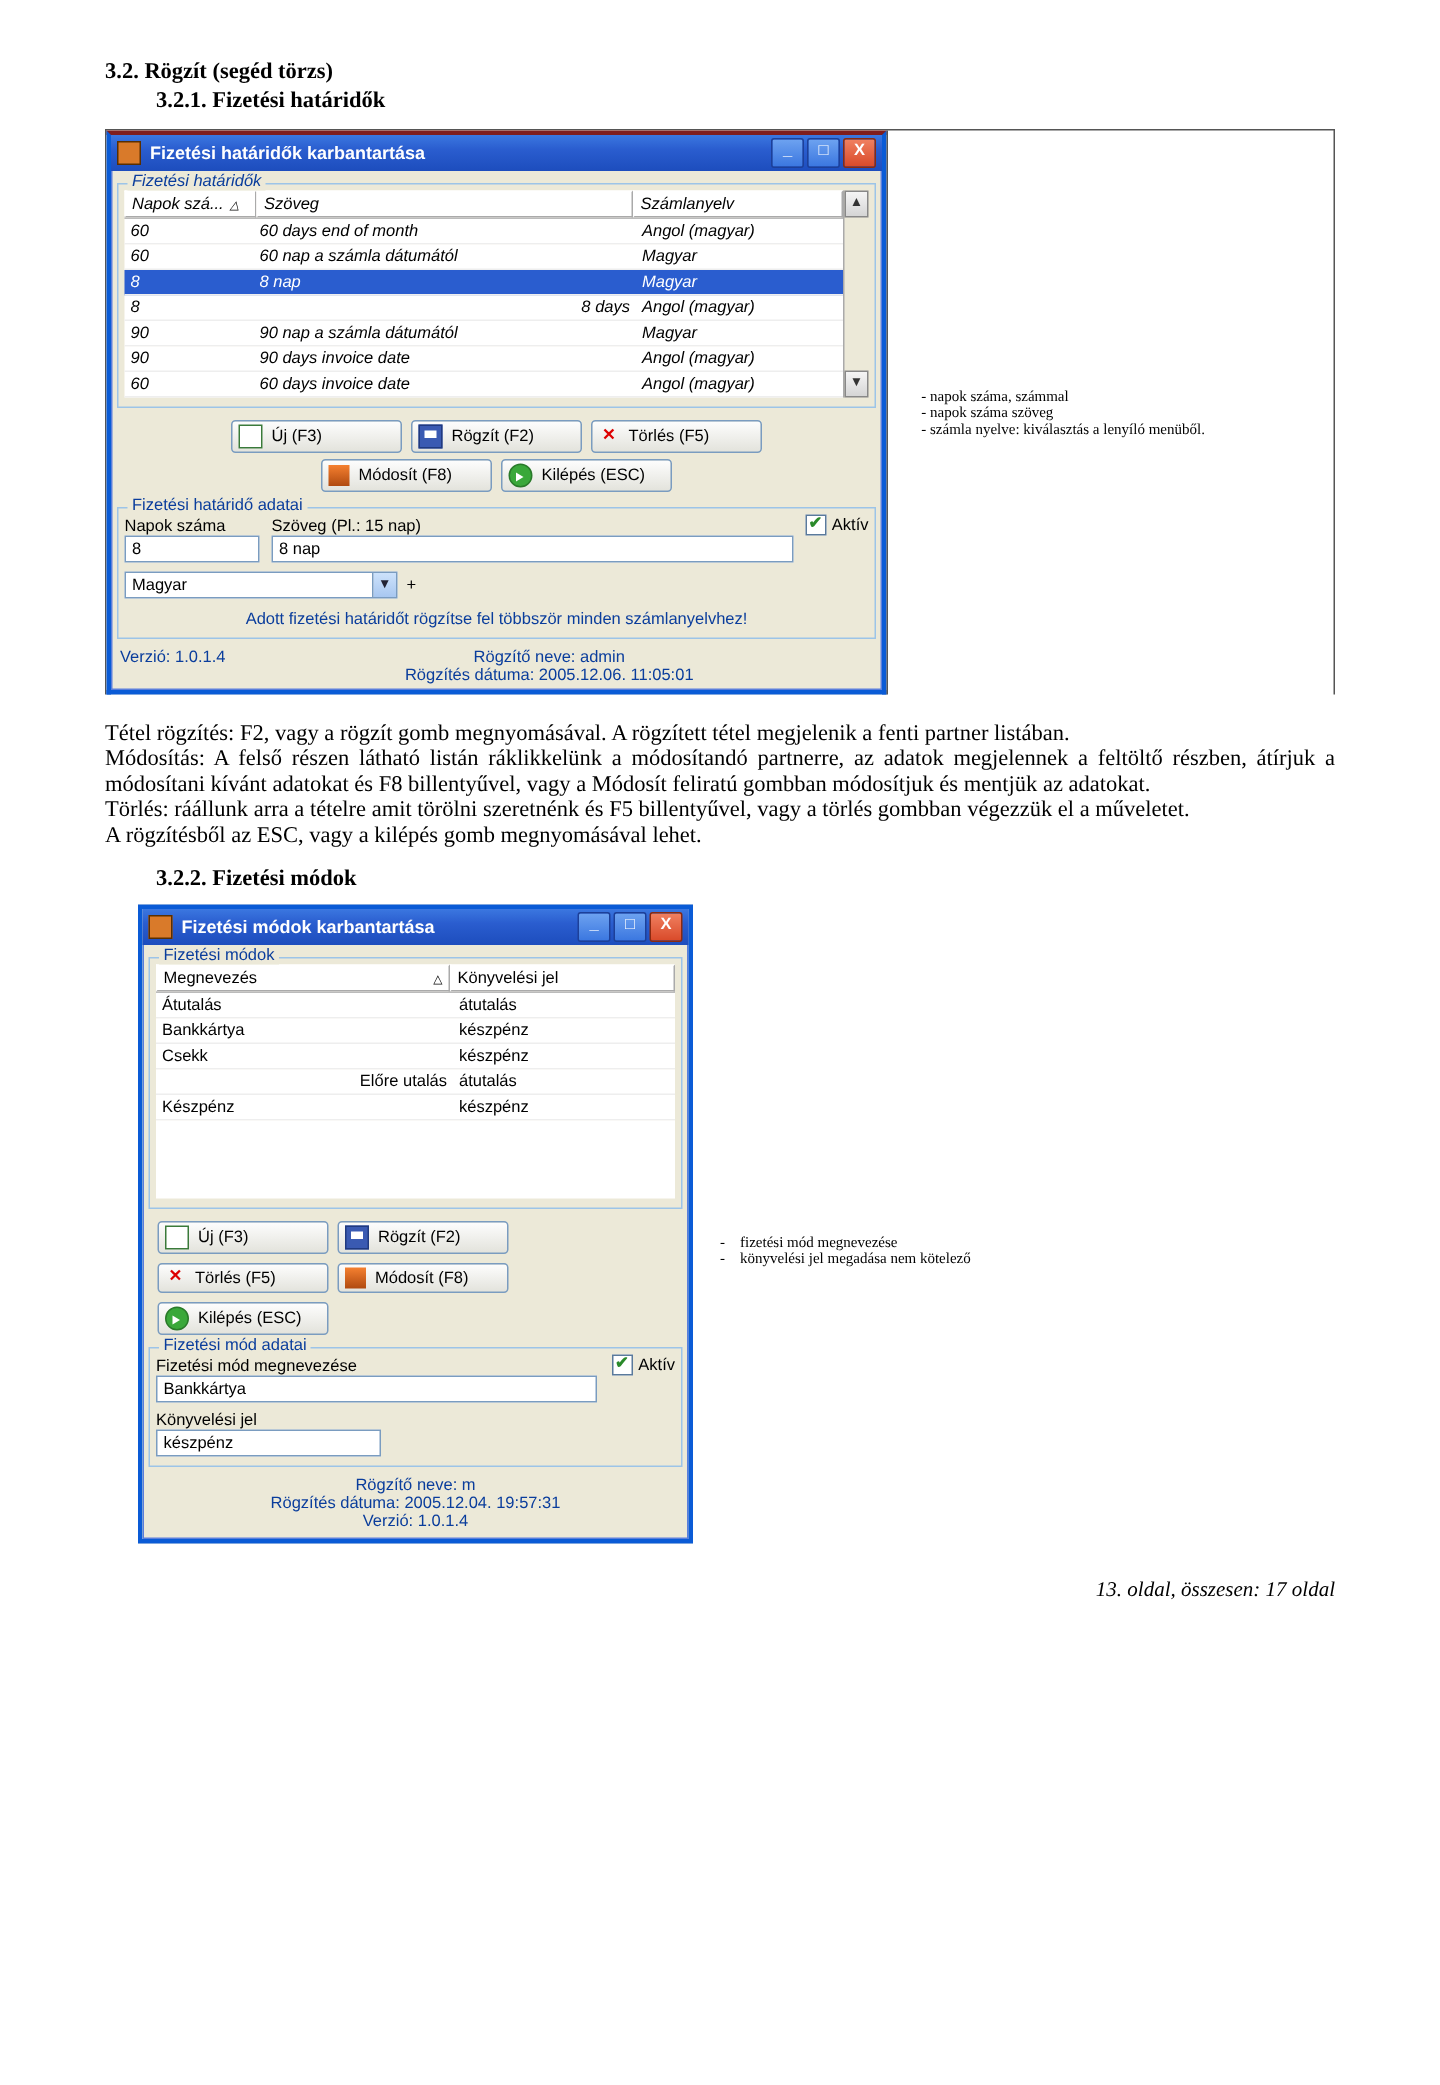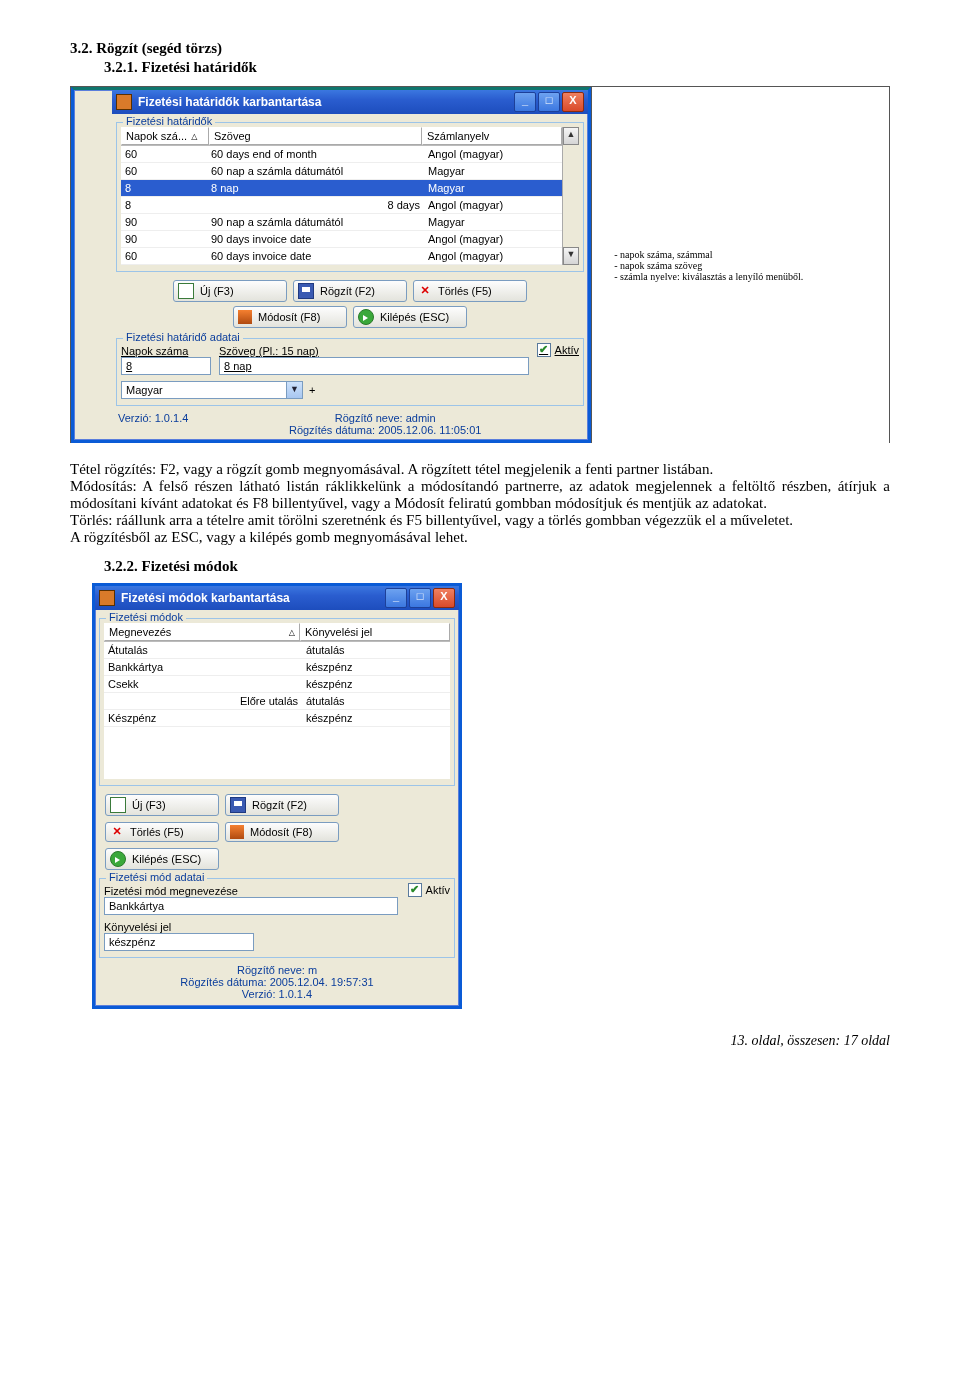--- a/index.html
+++ b/index.html
@@ -170,30 +170,30 @@
 </style>
 </head>
 <body>
 
 <div class="heading h1">3.2. Rögzít (segéd törzs)</div>
 <div class="heading h2">3.2.1. Fizetési határidők</div>
 
 <div class="doc-table-wrap" style="margin-top:10px;">
   <div class="doc-table-col" style="width:520px;">
 
-    <div class="xp-window" style="border-top:3px solid #0f766e;padding-left:38px;">
+    <div class="xp-window" style="border-top:3px solid #7f1d1d;">
       <div class="xp-titlebar">
         <div class="app-icon"></div>
         <div class="title">Fizetési határidők karbantartása</div>
         <div class="xp-tb-btn">_</div>
         <div class="xp-tb-btn">□</div>
         <div class="xp-tb-btn close">X</div>
       </div>
 
-      <div class="groupbox" style="margin-top:8px;">
+      <div class="groupbox" style="margin-top:8px;font-style:italic;">
         <div class="legend">Fizetési határidők</div>
         <div style="display:flex;">
           <div style="flex:1;">
             <div class="gridhead">
               <div class="col" style="width:78px; display:flex; align-items:center;">
                 <span>Napok szá...</span>
                 <span style="margin-left:4px;font-size:8px;">△</span>
               </div>
               <div class="col" style="flex:1;">Szöveg</div>
               <div class="col" style="width:130px;">Számlanyelv</div>
@@ -263,21 +263,21 @@
             <span>Módosít (F8)</span>
           </div>
         <div class="xp-btn">
             <span class="ic ic-exit"></span>
             <span>Kilépés (ESC)</span>
           </div>
       </div>
 
       <div class="groupbox" style="margin-top:6px;">
         <div class="legend">Fizetési határidő adatai</div>
-        <div style="display:flex; gap:8px; align-items:flex-end;text-decoration:underline;">
+        <div style="display:flex; gap:8px; align-items:flex-end;">
           <div style="width:90px;">
             <div class="field-label">Napok száma</div>
             <div class="xp-input">8</div>
           </div>
           <div style="flex:1;">
             <div class="field-label">
               <span>Szöveg</span>
               <span>(Pl.: 15 nap)</span>
             </div>
             <div class="xp-input">8 nap</div>
@@ -289,20 +289,21 @@
         </div>
         <div style="margin-top:6px;">
           <div style="display:flex; align-items:center; gap:6px;">
             <div class="xp-select" style="width:180px;">
               <div class="sval">Magyar</div>
               <div class="sarrow">▼</div>
             </div>
             <span style="font-size:11px;">+</span>
           </div>
         </div>
+        <div class="blue-note" style="text-align:center; margin-top:8px;">Adott fizetési határidőt rögzítse fel többször minden számlanyelvhez!</div>
       </div>
 
       <div style="display:flex; padding:2px 6px 4px 6px;">
         <div class="status">Verzió: 1.0.1.4</div>
         <div style="flex:1; text-align:center;">
           <div class="status">Rögzítő neve: admin</div>
           <div class="status">Rögzítés dátuma: 2005.12.06. 11:05:01</div>
         </div>
       </div>
     </div>
@@ -415,15 +416,21 @@
 
       <div style="text-align:center; padding:2px 4px 6px 4px;">
         <div class="status">Rögzítő neve: m</div>
         <div class="status">Rögzítés dátuma: 2005.12.04. 19:57:31</div>
         <div class="status">Verzió: 1.0.1.4</div>
       </div>
     </div>
 
   </div>
 
+  <div class="side-text" style="margin-top:220px;">
+    <ul style="list-style:none; padding-left:0;">
+      <li>-&nbsp;&nbsp;&nbsp;&nbsp;<span>fizetési mód megnevezése</span></li>
+      <li>-&nbsp;&nbsp;&nbsp;&nbsp;<span>könyvelési jel megadása nem kötelező</span></li>
+    </ul>
+  </div>
 </div>
 
 <div class="footer">13. oldal, összesen: 17 oldal</div>
 
 </body></html>

